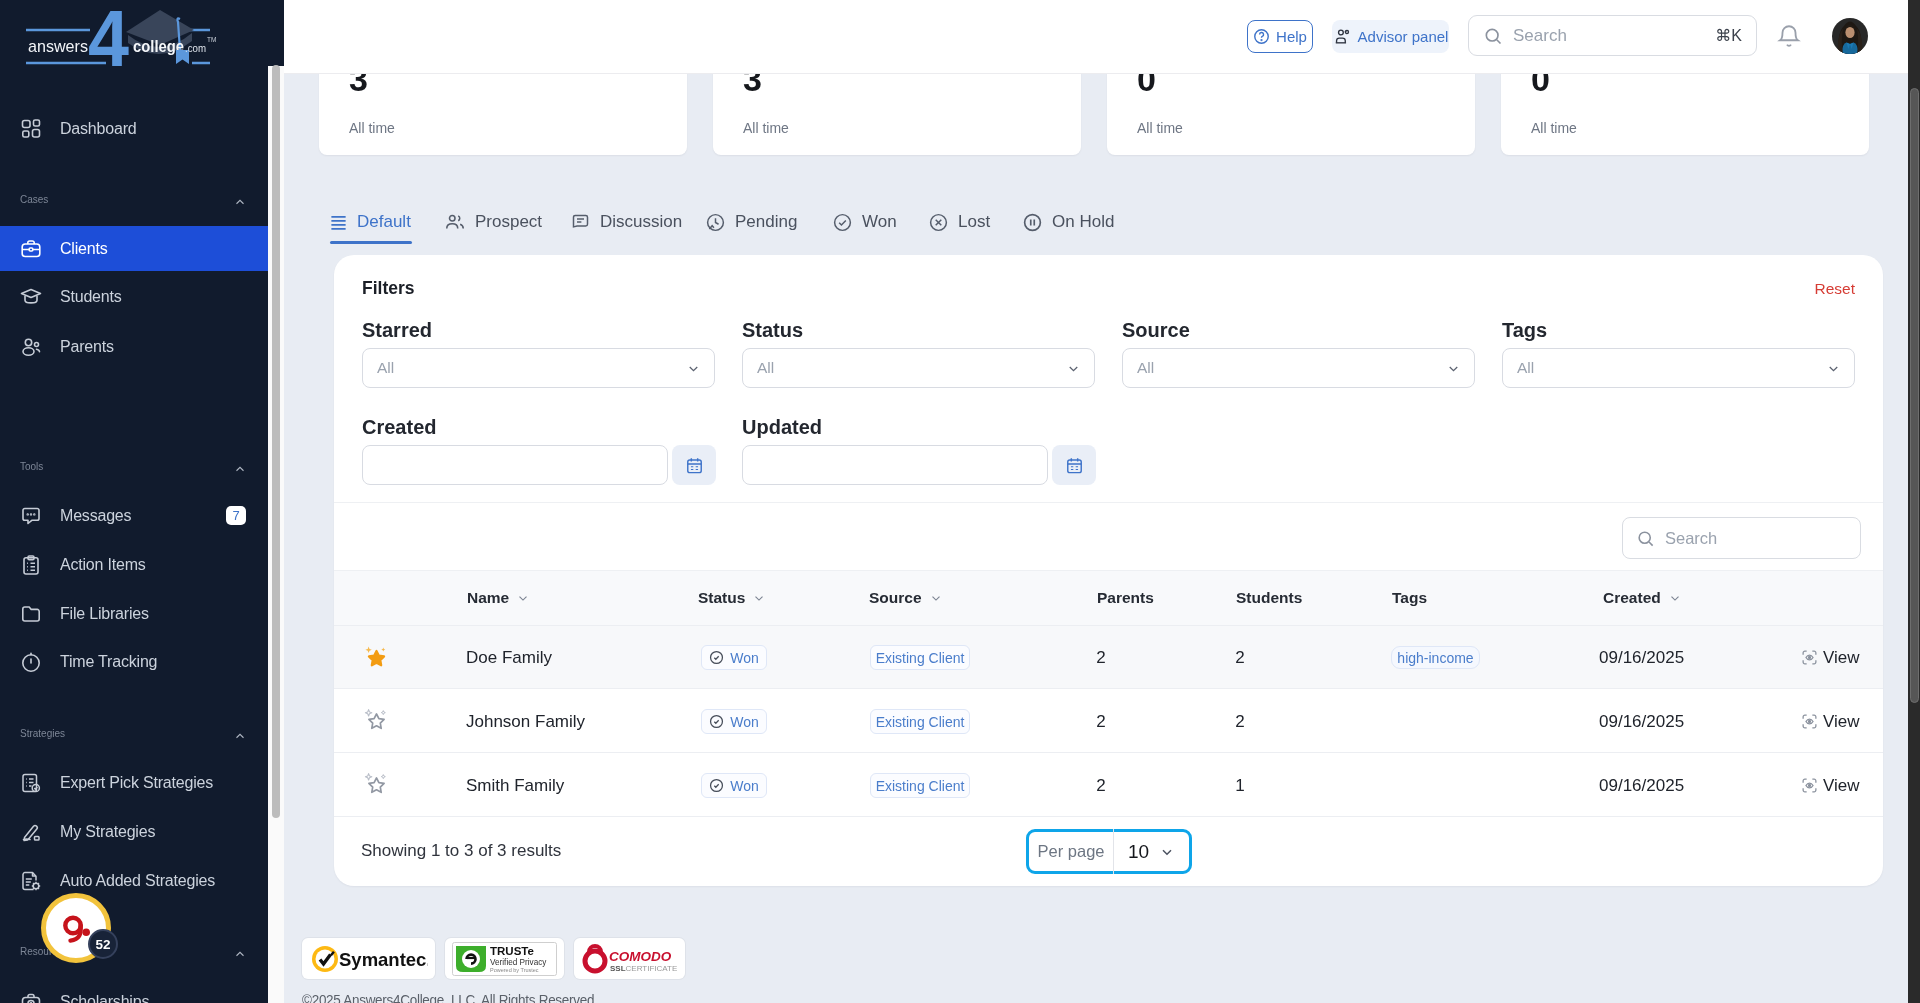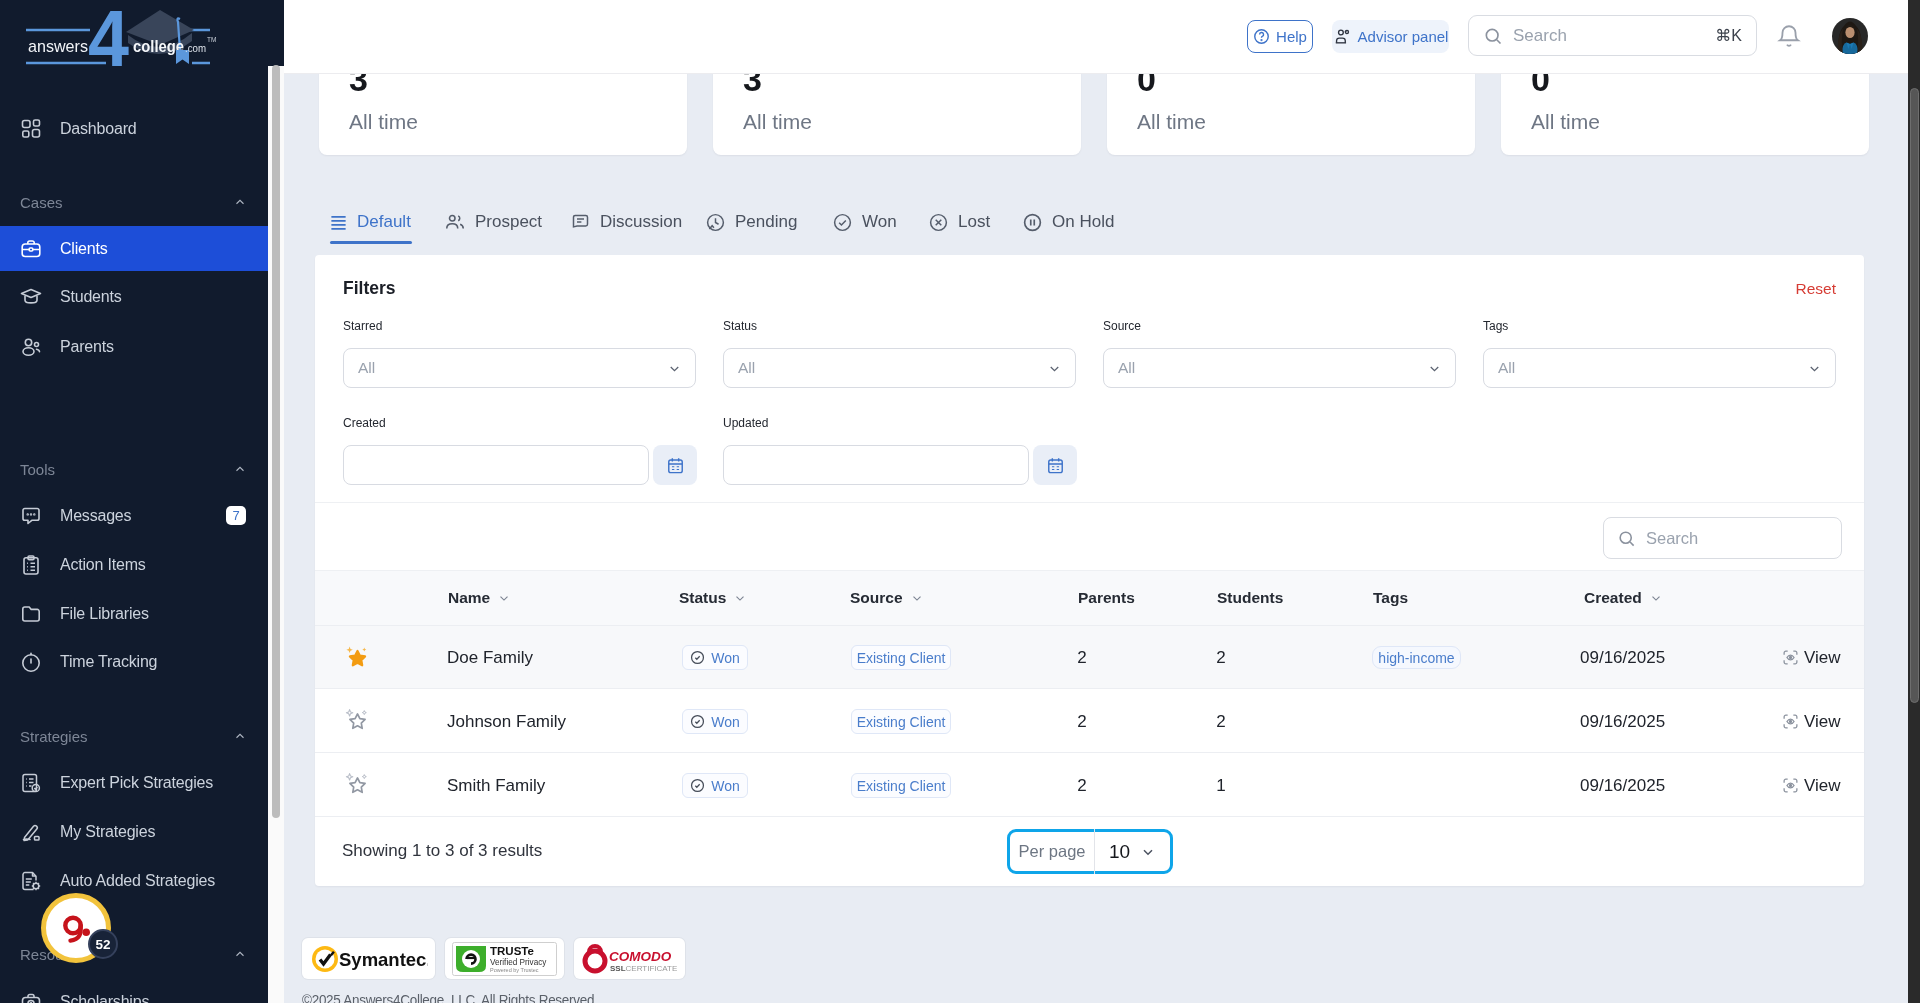--- a/index.html
+++ b/index.html
@@ -11,42 +11,42 @@
 .btn-help { position:absolute; left:963px; top:20px; width:66px; height:33px; border:1px solid #3e73c9; border-radius:8px; display:flex; align-items:center; justify-content:center; gap:6px; color:#3e73c9; font-size:15px; }
 .btn-advisor { position:absolute; left:1048px; top:20px; width:117px; height:33px; background:#eef3fb; border-radius:8px; display:flex; align-items:center; justify-content:center; gap:6px; color:#3e73c9; font-size:15px; }
 .searchbar { position:absolute; left:1184px; top:15px; width:289px; height:41px; border:1px solid #d9dce2; border-radius:9px; background:#fff; display:flex; align-items:center; padding:0 14px; }
 .searchbar .ph { color:#9aa2ae; font-size:17px; margin-left:10px; flex:1; }
 .searchbar .kbd { color:#3c424c; font-size:16px; }
 
 #sidebar { position:absolute; left:0; top:0; width:268px; height:1003px; background:#111b2d; z-index:40; }
 #logo { position:absolute; left:268px; top:0; width:16px; height:66px; background:#111b2d; z-index:41; }
 #side-track { position:absolute; left:268px; top:0; width:16px; height:1003px; background:#fafafa; z-index:39; }
 #side-thumb { position:absolute; left:272px; top:65px; width:8px; height:753px; background:#bcbcbc; border-radius:4px; z-index:42; }
-.navlabel { position:absolute; left:20px; color:#7d8696; font-size:15px; }
+.navlabel { position:absolute; left:20px; color:#7d8696; font-size:10px; }
 .navchev { position:absolute; right:22px; width:12px; height:12px; }
 .navitem { position:absolute; left:0; width:268px; height:46px; display:flex; align-items:center; color:#ccd3dd; font-size:16px; letter-spacing:-0.2px; }
 .navitem .nico { width:24px; height:24px; margin-left:19px; margin-right:17px; flex:0 0 24px; }
 .navitem.sel { background:#1d4ed8; color:#ffffff; }
 .badge7 { position:absolute; left:226px; top:13px; width:20px; height:19px; background:#fff; border-radius:5px; color:#3e73c9; font-size:13px; display:flex; align-items:center; justify-content:center; }
 #gbtn { position:absolute; left:41px; top:893px; width:70px; height:70px; border-radius:50%; background:#fff; border:5px solid #f2c33c; z-index:45; }
 #gbadge { position:absolute; left:88px; top:929px; width:30px; height:30px; border-radius:50%; background:#182338; border:2px solid #35415c; color:#fff; font-size:13.5px; font-weight:bold; display:flex; align-items:center; justify-content:center; z-index:46; }
 
 
 .scard { position:absolute; top:28px; height:127px; width:368px; background:#fff; border-radius:8px; box-shadow:0 1px 2px rgba(16,24,40,.06); }
 .scard .num { position:absolute; left:30px; top:32px; font-size:34px; font-weight:bold; color:#16181d; }
-.scard .sub { position:absolute; left:30px; top:82px; font-size:21px; color:#6e7684; }
+.scard .sub { position:absolute; left:30px; top:92px; font-size:14px; color:#6e7684; }
 
 
 .tab { position:absolute; top:209px; height:26px; display:flex; align-items:center; gap:9px; color:#4a515e; font-size:17px; }
 .tab.active { color:#3e73c9; }
 #tab-underline { position:absolute; left:330px; top:241px; width:82px; height:3px; background:#3e73c9; border-radius:2px; }
 
 
-#maincard { position:absolute; left:315px; top:255px; width:1549px; height:631px; background:#fff; border-radius:4px; box-shadow:0 1px 2px rgba(16,24,40,.05); }
-.f-label { position:absolute; font-size:12px; color:#23272f; font-weight:normal;text-align:right; }
+#maincard { position:absolute; left:334px; top:255px; width:1549px; height:631px; background:#fff; border-radius:20px; box-shadow:0 1px 2px rgba(16,24,40,.05); }
+.f-label { position:absolute; font-size:20px; color:#23272f; font-weight:bold;text-align:right; }
 .fselect { position:absolute; height:40px; width:353px; border:1px solid #d8dbe2; border-radius:8px; background:#fff; display:flex; align-items:center; padding:0 14px; color:#9aa2ae; font-size:15.5px; }
 .fselect svg { position:absolute; right:13px; }
 .finput { position:absolute; height:40px; border:1px solid #d8dbe2; border-radius:8px; background:#fff; }
 .fcal { position:absolute; height:40px; width:44px; background:#e9eef7; border-radius:8px; display:flex; align-items:center; justify-content:center; }
 .chip { display:inline-flex; align-items:center; justify-content:center; border:1px solid #dfe7f7; border-radius:6px; background:#fbfcff; color:#4a7dcb; font-size:14px; }
 
 .th { position:absolute; font-size:15.5px; font-weight:bold; color:#262b34; display:flex; align-items:center; gap:7px; }
 .td { position:absolute; font-size:17px; color:#20242c; }
 .rowline { position:absolute; left:0; width:1549px; height:1px; background:#eceef2; }
 

